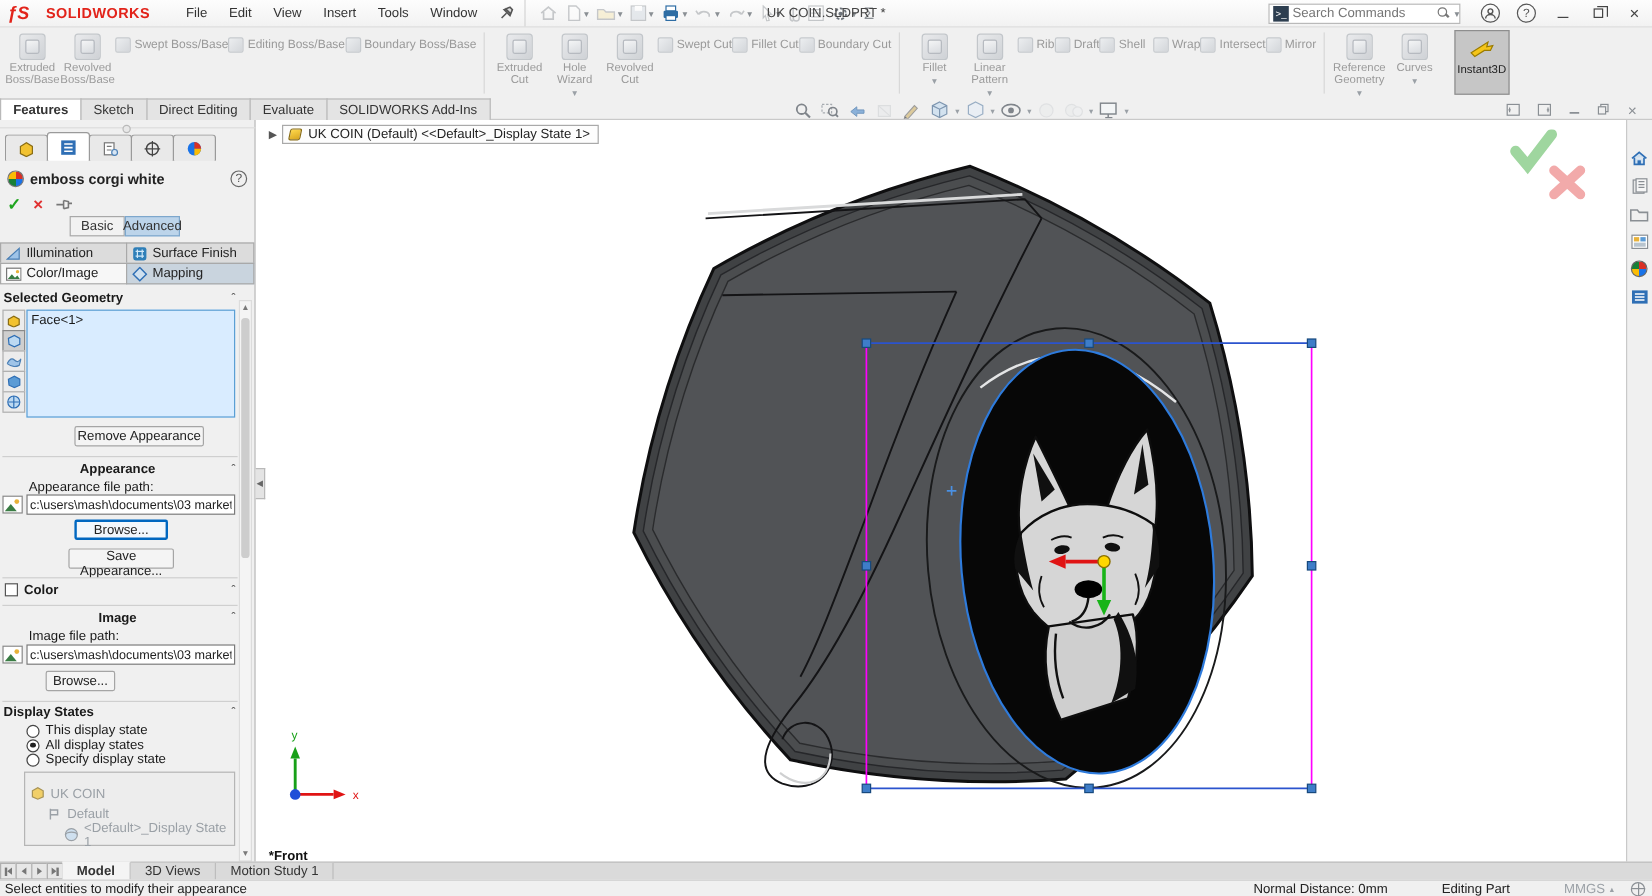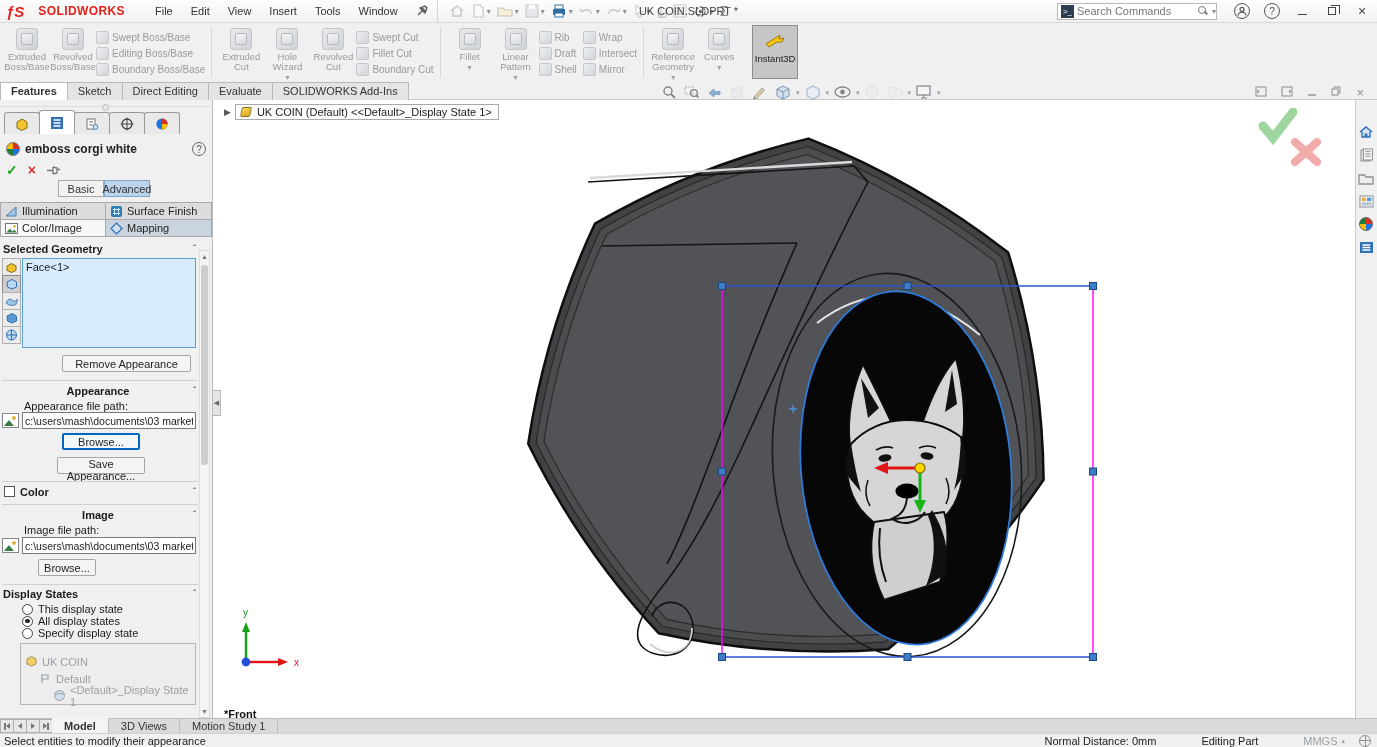--- a/index.html
+++ b/index.html
@@ -49,33 +49,33 @@
   #ribbon { position:absolute; left:0; top:23px; width:1377px; height:59px;
     background:#f0f0f0; display:flex; align-items:stretch; }
   .rgroup { display:flex; align-items:flex-start; padding:3px 4px 0 4px; }
   .rdiv { width:1px; background:#d8d8d8; margin:4px 2px; }
   .rbig { width:46px; display:flex; flex-direction:column; align-items:center; text-align:center;
     color:#9a9a9a; font-size:9.5px; line-height:10px; padding-top:2px;}
   .rbig .bico { width:22px; height:22px; margin-bottom:2px; }
   .bico { background:linear-gradient(135deg,#e9eaec,#cfd2d6); border:1px solid #c2c6ca; border-radius:3px; position:relative;}
   .bico::after{ content:""; position:absolute; inset:4px; border:1px solid #b6bac0; border-radius:2px;
     background:linear-gradient(160deg,#f4f5f6,#d8dbdf);}
-  .rstack { display:flex; flex-direction:column; justify-content:flex-start; padding-top:3px; }
+  .rstack { display:flex; justify-content:flex-start; padding-top:3px; }
   .rsm { display:flex; align-items:center; height:16px; color:#9a9a9a; font-size:10px; white-space:nowrap;}
   .rsm .sico { width:13px; height:13px; margin-right:3px; }
   .sico { background:linear-gradient(135deg,#eceef0,#d3d6da); border:1px solid #c5c9cd; border-radius:2px;}
   .gcaret { font-size:8px; color:#9aa0a6; text-align:center; margin-top:1px;}
   #instant3d { width:46px; height:54px; margin:2px 0 0 6px; background:#c6c6c6;
     border:1px solid #8e8e8e; display:flex; flex-direction:column; align-items:center;
     font-size:9.5px; color:#222; padding-top:4px;}
   #instant3d .i3d { width:24px; height:20px; position:relative; margin-bottom:3px;}
 
   
   #tabrow { position:absolute; left:0; top:82px; width:1377px; height:18px;
-    background:#f0f0f0; border-bottom:1px solid #c9c9c9; display:flex; align-items:center;}
+    background:#f0f0f0; border-bottom:1px solid #c9c9c9; display:flex; align-items:flex-start;}
   .ctab { padding:2px 10px 2px 10px; border:1px solid #b9b9b9; border-bottom:none;
     background:#e4e4e4; color:#333; margin-right:-1px; height:18px; display:flex; align-items:center;}
   .ctab.active { background:#fff; font-weight:bold; }
 
   
   #headsup { position:absolute; left:658px; top:84px; height:18px; display:flex; align-items:center; z-index:30;}
   .hico { margin:0 4px; opacity:.85; }
   .hico.dim { opacity:.35; }
   .hcaret { font-size:7px; color:#9aa0a6; margin:0 1px; }
   
@@ -121,21 +121,21 @@
   .ghead { position:absolute; font-weight:bold; color:#1a1a1a; }
   .chev { position:absolute; right:16px; color:#555; font-size:9px; font-weight:bold;}
   .sepline { position:absolute; left:2px; width:196px; border-top:1px solid #cfcfcf; }
 
   #sg-icons { position:absolute; left:2px; top:158px; display:flex; flex-direction:column;}
   .sgico { width:19px; height:18px; border:1px solid #b0b0b0; background:#ececec; margin-bottom:-1px;
     display:flex; align-items:center; justify-content:center;}
   .sgico.pressed { background:#cfcfcf; border-color:#8a8a8a;}
   #sg-list { position:absolute; left:22px; top:158px; width:174px; height:90px; background:#d9ecff;
     border:1px solid #5a9fd4; padding:2px 3px; color:#1a1a1a;}
-  #remove-appearance { position:absolute; left:62px; top:255px; width:129px; height:17px;}
+  #remove-appearance { position:absolute; left:62px; top:255px; width:108px; height:17px;}
   button.w32 { font-family:"Liberation Sans",sans-serif; font-size:11px; background:#f4f4f4;
     border:1px solid #a5a5a5; border-radius:2px; color:#222;}
   button.focus-blue { border:2px solid #0067c0; background:#f2f7fc;}
 
   .pathrow { position:absolute; display:flex; align-items:center;}
   .imgico { width:17px; height:15px; border:1px solid #888; background:#fff; position:relative; margin-right:3px;}
   .imgico::before{ content:""; position:absolute; left:1px; bottom:1px; width:0; height:0;
     border-left:5px solid transparent; border-right:5px solid transparent; border-bottom:6px solid #3a7d44;}
   .imgico::after{ content:""; position:absolute; right:2px; top:2px; width:4px; height:4px;
     border-radius:50%; background:#e8b23a;}

